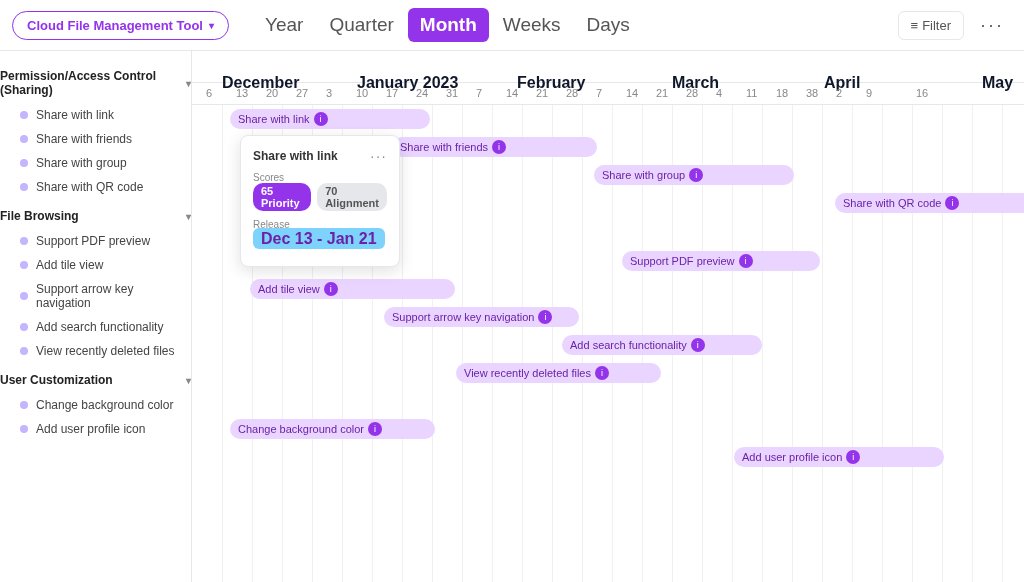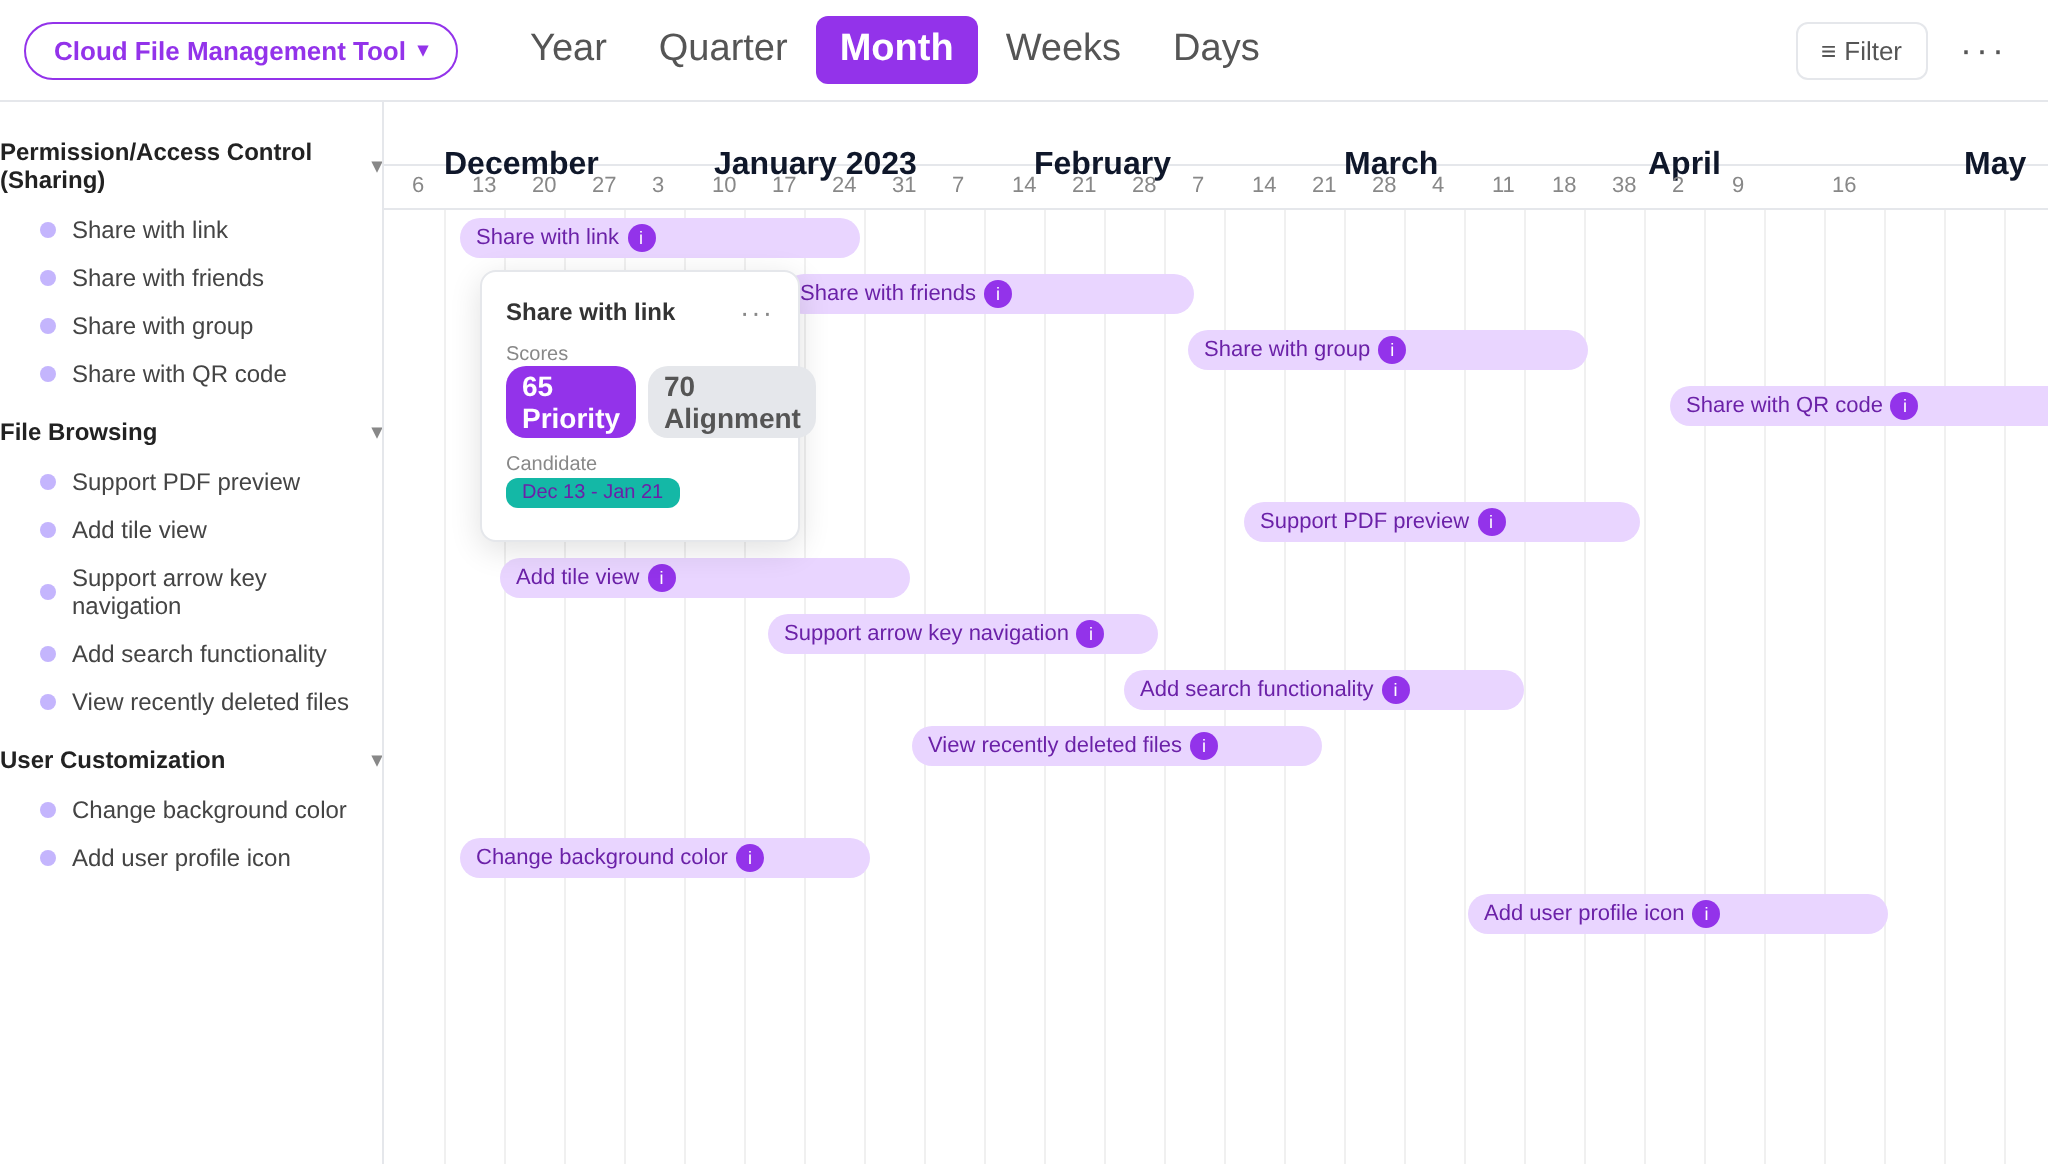--- a/index.html
+++ b/index.html
@@ -49,28 +49,28 @@
     .gantt-bar { position: absolute; height: 20px; border-radius: 10px; display: flex; align-items: center; padding: 0 8px; font-size: 11px; color: #6b21a8; font-weight: 500; cursor: pointer; white-space: nowrap; overflow: hidden; text-overflow: ellipsis; }
     .gantt-bar.purple-light { background: #e9d5ff; }
     .info-dot { width: 14px; height: 14px; border-radius: 50%; background: #9333ea; color: #fff; font-size: 9px; display: inline-flex; align-items: center; justify-content: center; margin-left: 4px; flex-shrink: 0; }
 
     
     .popup-card { position: absolute; background: #fff; border: 1px solid #e5e7eb; border-radius: 8px; box-shadow: 0 4px 16px rgba(0,0,0,0.12); padding: 12px; width: 160px; z-index: 100; }
     .popup-header { display: flex; align-items: center; justify-content: space-between; margin-bottom: 8px; }
     .popup-title { font-size: 12px; font-weight: 600; color: #333; }
     .popup-more { color: #888; cursor: pointer; font-size: 14px; letter-spacing: 1px; }
     .popup-scores { display: flex; gap: 6px; margin-bottom: 8px; }
-    .score-badge { border-radius: 10px; padding: 2px 8px; font-size: 14px; font-weight: 600; }
+    .score-badge { border-radius: 10px; padding: 2px 8px; font-size: 11px; font-weight: 600; }
     .score-badge.priority { background: #9333ea; color: #fff; }
     .score-badge.alignment { background: #e5e7eb; color: #555; }
     .popup-row { margin-bottom: 6px; }
     .popup-label { font-size: 10px; color: #888; font-weight: 500; }
     .popup-value { font-size: 11px; color: #333; }
     .popup-row-inline { display: flex; gap: 24px; margin-bottom: 6px; }
-    .timeline-badge { background: #14b8a6; color: #6b21a8; border-radius: 6px; padding: 2px 8px; font-size: 10px; font-weight: 400; }
+    .timeline-badge { background: #7dd3fc; color: #6b21a8; border-radius: 6px; padding: 2px 8px; font-size: 16px; font-weight: 700; }
   </style>
 </head>
 <body>
 
 <div class="app-container">
 
   <div class="toolbar">
     <button class="app-title-btn">
       <span>Cloud File Management Tool</span>
       <span class="chevron">▾</span>
@@ -290,20 +290,20 @@
                 <span>65</span>
                 <span> Priority</span>
               </span>
               <span class="score-badge alignment">
                 <span>70</span>
                 <span> Alignment</span>
               </span>
             </div>
           </div>
           <div class="popup-row">
-            <div class="popup-label">Candidate</div>
+            <div class="popup-label">Release</div>
             <span class="timeline-badge">Dec 13 - Jan 21</span>
           </div>
         </div>
       </div>
     </div>
   </div>
 </div>
 
 </body></html>

